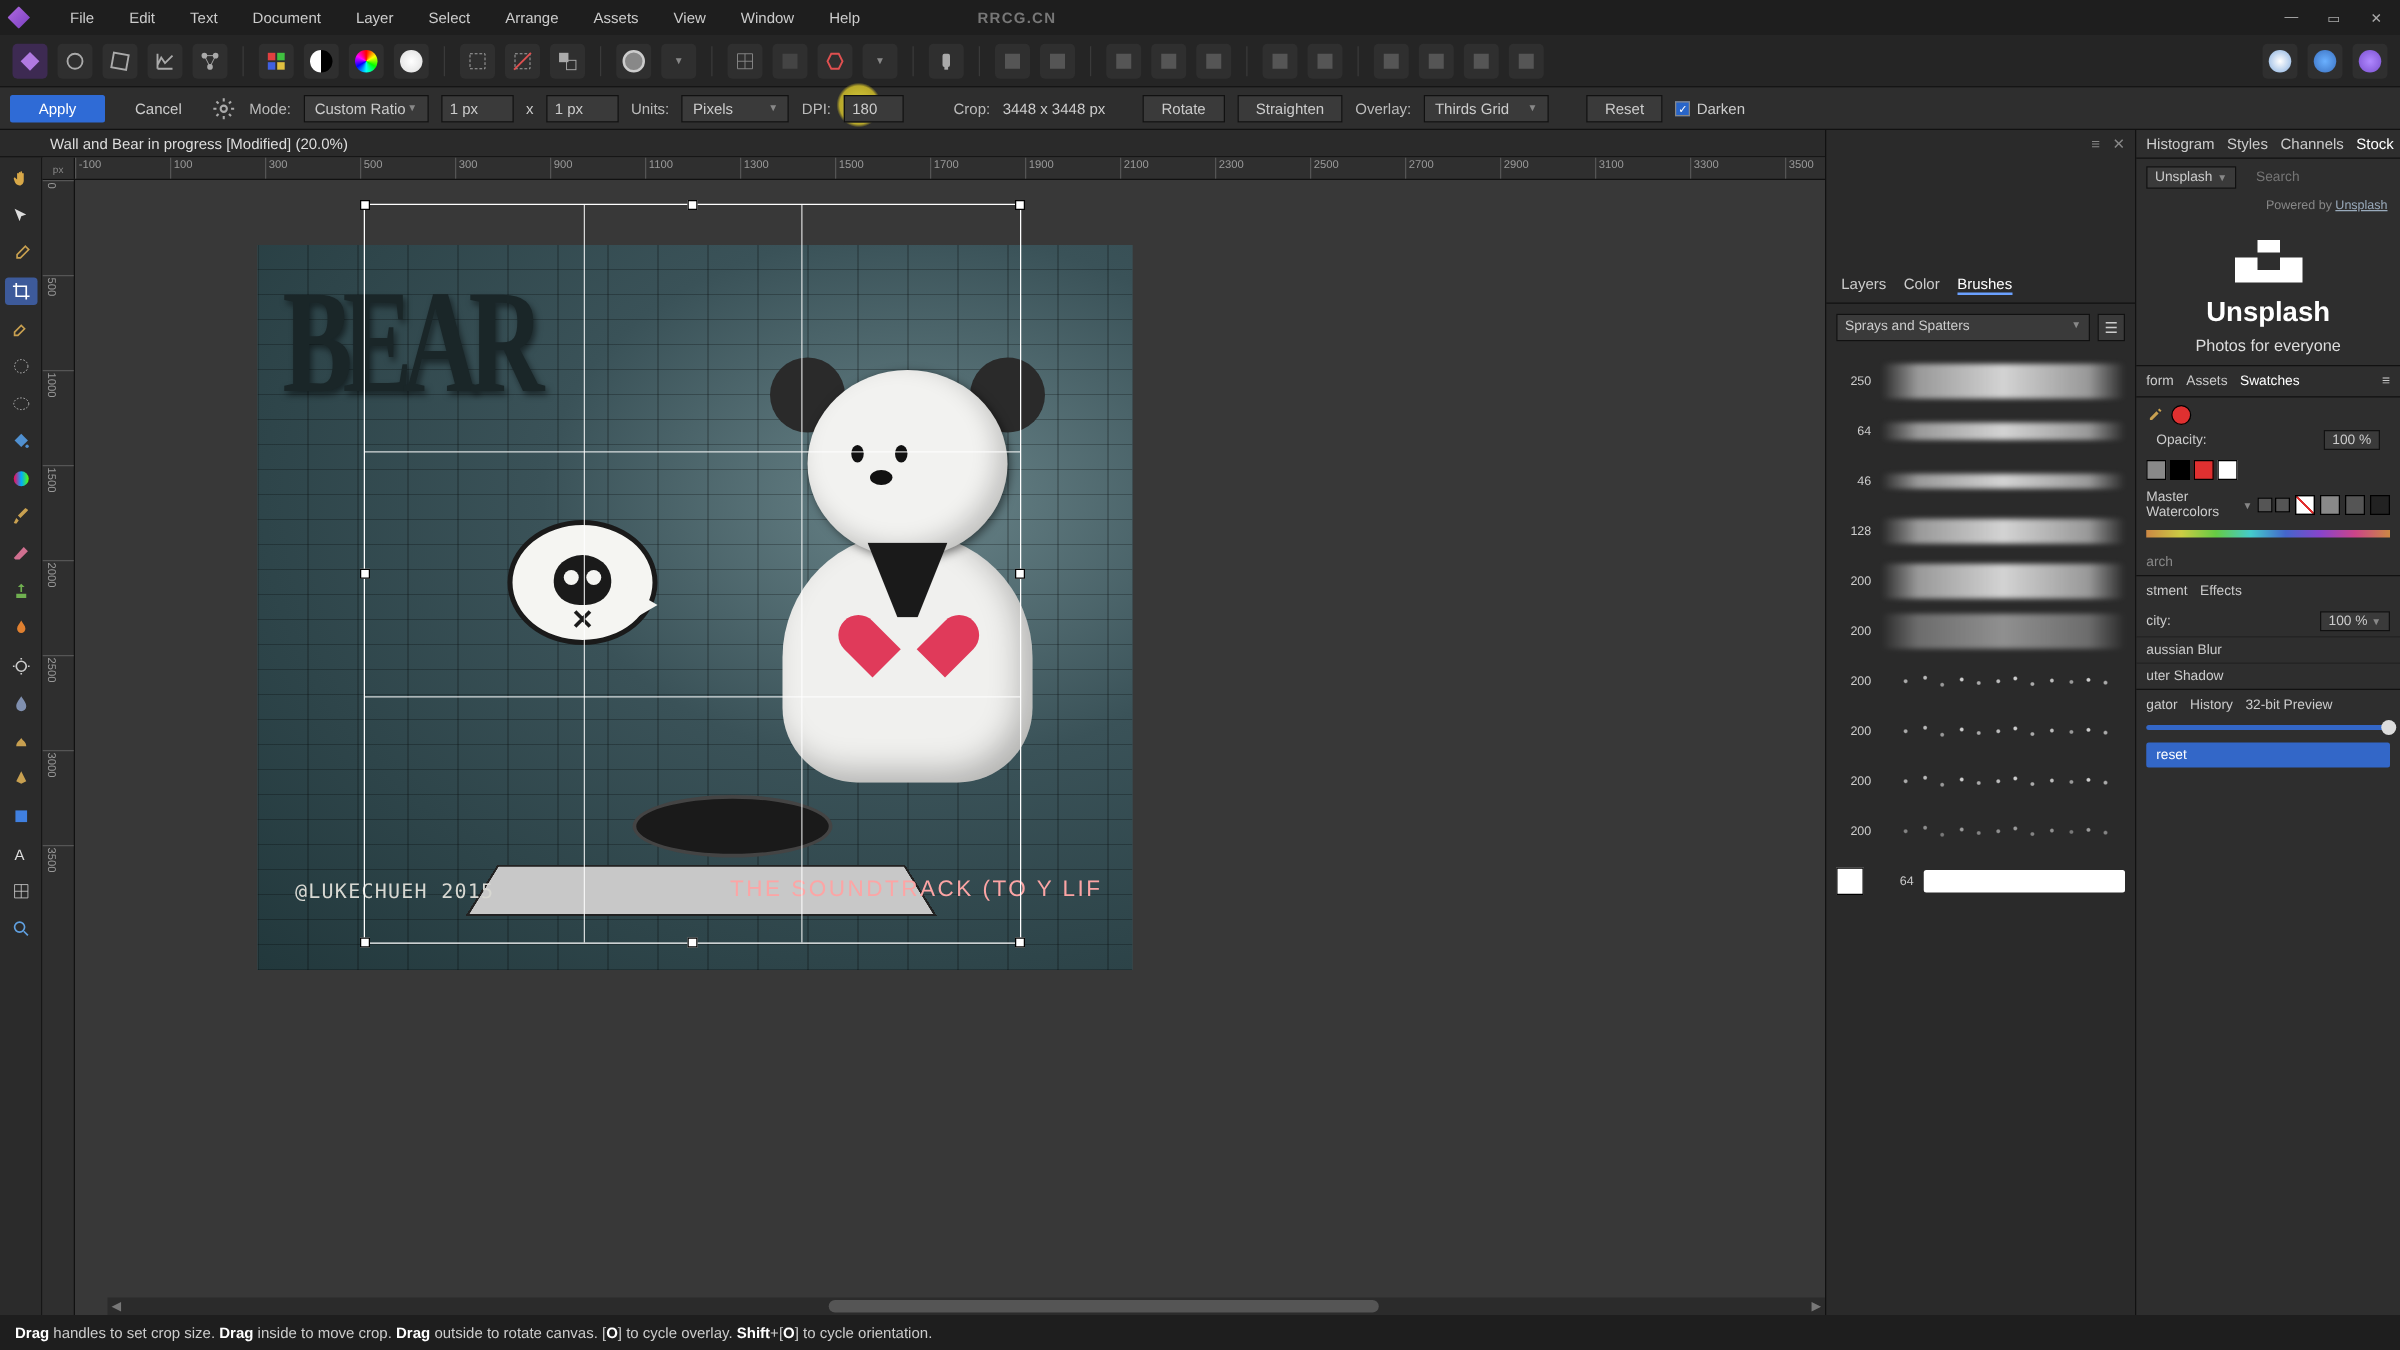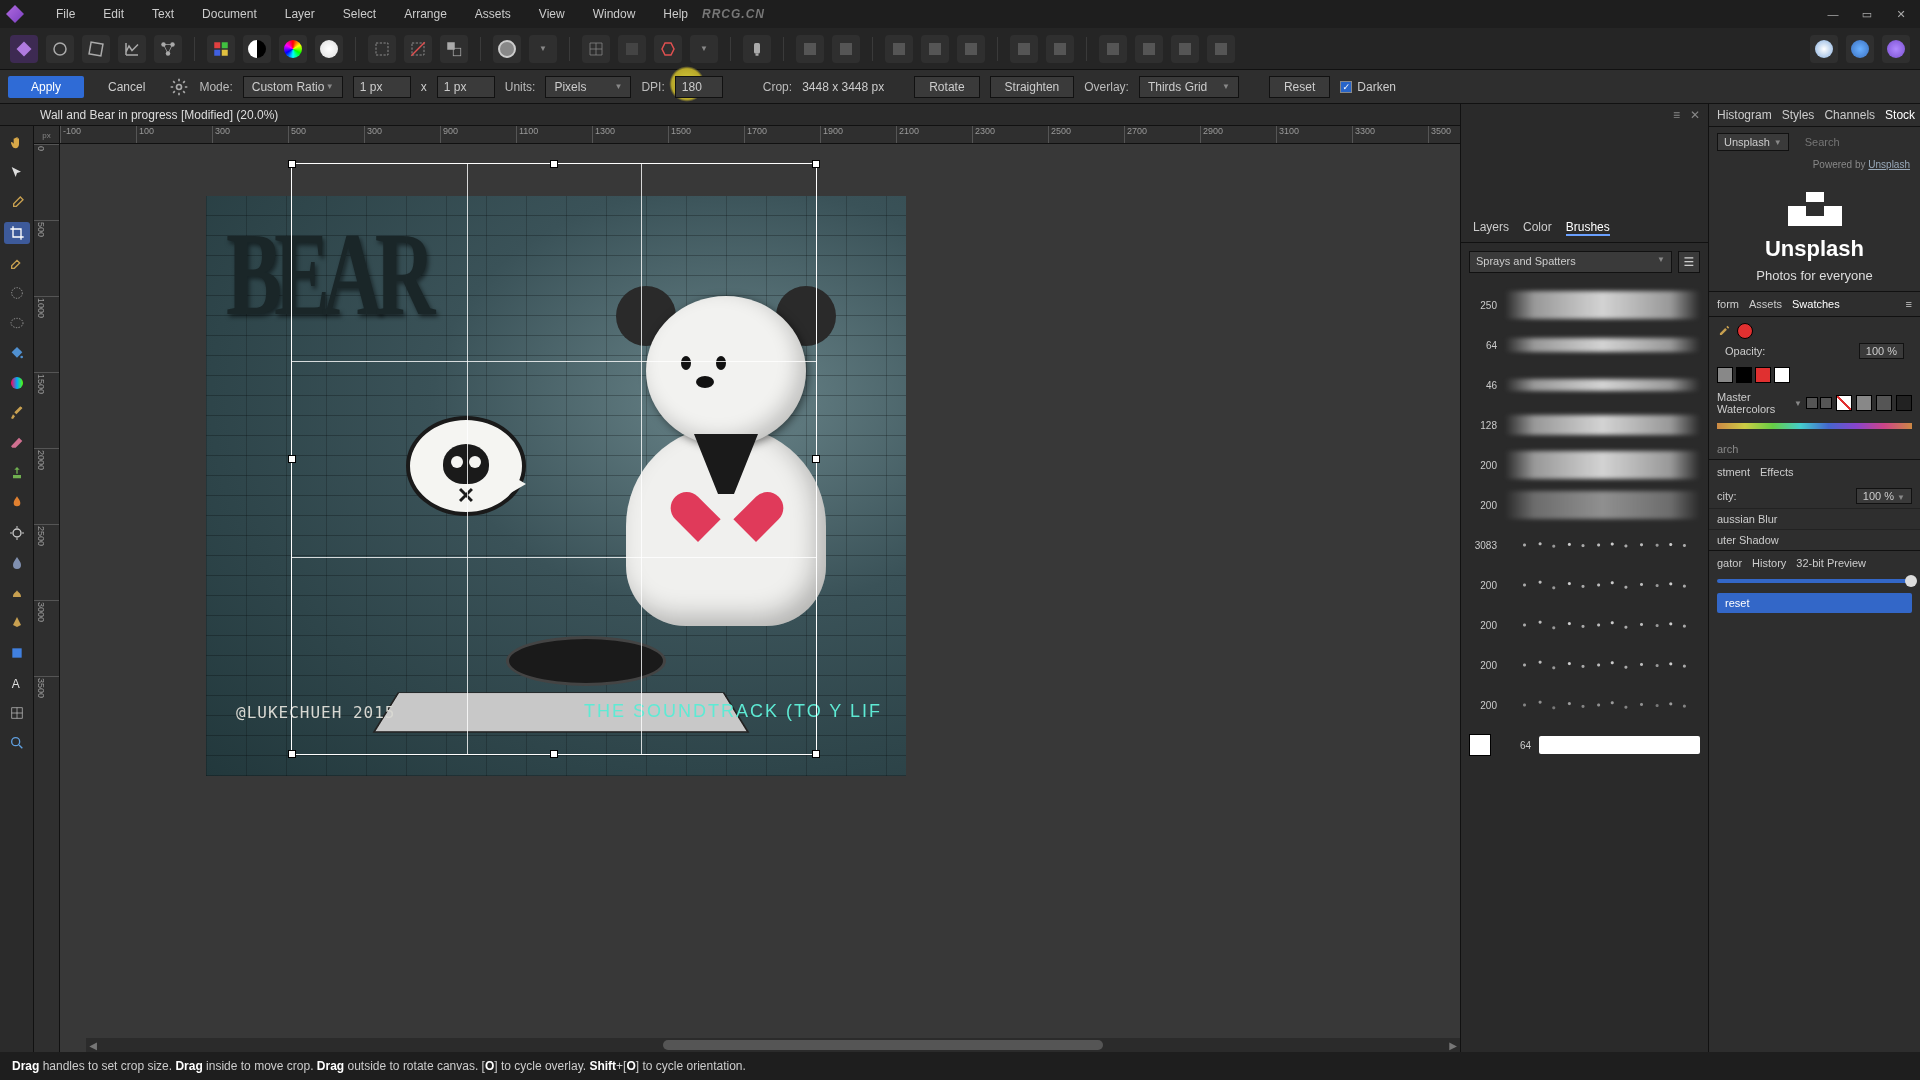--- a/index.html
+++ b/index.html
@@ -3,21 +3,21 @@
 <meta charset="utf-8">
 <style>
 * { margin: 0; padding: 0; box-sizing: border-box; font-family: "Segoe UI", Arial, sans-serif; user-select: none; }
 html, body { width: 1920px; height: 1080px; overflow: hidden; background: #2a2a2a; color: #ccc; font-size: 12px; }
 
 
 .titlebar { height: 28px; background: #1e1e1e; display: flex; align-items: center; padding: 0 6px; }
 .titlebar .logo { width: 18px; height: 18px; background: linear-gradient(135deg,#b06ae0,#7a3fc0); margin-right: 18px; clip-path: polygon(50% 0,100% 50%,50% 100%,0 50%); }
 .titlebar .menu { display: flex; gap: 0; }
 .titlebar .menu span { padding: 6px 14px; cursor: pointer; }
-.titlebar .brand { color: #777; font-weight: bold; letter-spacing: 1px; font-style: italic; }
+.titlebar .brand { margin-left: 80px; color: #777; font-weight: bold; letter-spacing: 1px; }
 .titlebar .winbtns { margin-left: auto; display: flex; gap: 8px; }
 .titlebar .winbtns span { width: 26px; height: 20px; display: flex; align-items: center; justify-content: center; font-size: 11px; color: #aaa; }
 
 
 .persona { height: 42px; background: #252525; display: flex; align-items: center; padding: 0 10px; gap: 8px; border-bottom: 1px solid #111; }
 .persona .pbtn { width: 28px; height: 28px; border-radius: 4px; display: flex; align-items: center; justify-content: center; background: #2f2f2f; }
 .persona .pbtn.active { background: #3d2a52; }
 .persona .sep { width: 1px; height: 24px; background: #3a3a3a; margin: 0 4px; }
 .persona .right { margin-left: auto; display: flex; gap: 8px; }
 .persona .circle { width: 18px; height: 18px; border-radius: 50%; }
@@ -81,21 +81,21 @@
 .bubble { position:absolute; left:200px; top:220px; width:120px; height:100px; background:#f5f5f2; border-radius:50%; border:4px solid #1a1a1a; }
 .bubble::after { content:""; position:absolute; right:-18px; top:50px; width:0; height:0; border:14px solid transparent; border-left:24px solid #f5f5f2; }
 .skull { position:absolute; left:50%; top:50%; transform:translate(-50%,-55%); width:46px; height:40px; background:#1a1a1a; border-radius:50% 50% 45% 45%; }
 .skull::before, .skull::after { content:""; position:absolute; width:12px; height:12px; background:#f5f5f2; border-radius:50%; top:12px; }
 .skull::before{ left:8px; } .skull::after{ right:8px; }
 .bones { position:absolute; left:50%; top:68%; transform:translateX(-50%); font-size:22px; color:#1a1a1a; font-weight:bold; }
 .turntable { position:absolute; left:180px; bottom:30px; width:350px; height:120px; }
 .tt-base { position:absolute; inset:auto 0 0 0; height:70px; background:#c8c8c8; transform: perspective(400px) rotateX(55deg); border:2px solid #222; }
 .tt-disc { position:absolute; left:120px; top:10px; width:160px; height:50px; background:#1a1a1a; border-radius:50%; border:3px solid #444; }
 .credit { position:absolute; left:30px; bottom:54px; font-family:monospace; font-size:16px; color:#d8d8d2; letter-spacing:1px; }
-.sound { position:absolute; right:24px; bottom:54px; font-family:"Arial Black",sans-serif; font-size:18px; color:#5eead4; letter-spacing:2px; }
+.sound { position:absolute; right:24px; bottom:54px; font-family:"Arial Black",sans-serif; font-size:18px; color:#fca5a5; letter-spacing:2px; }
 
 
 .cropbox { position:absolute; left:232px; top:20px; width:524px; height:590px; outline:1px solid #fff; }
 .cropbox .third-v { position:absolute; top:0; bottom:0; width:1px; background:rgba(255,255,255,0.8); }
 .cropbox .third-h { position:absolute; left:0; right:0; height:1px; background:rgba(255,255,255,0.8); }
 .cropbox .h1{ left:33.33%; } .cropbox .h2{ left:66.66%; }
 .cropbox .v1{ top:33.33%; } .cropbox .v2{ top:66.66%; }
 .cropbox .handle { position:absolute; width:8px; height:8px; background:#fff; border:1px solid #000; }
 .cropbox .tl{left:-4px;top:-4px;} .cropbox .tm{left:50%;margin-left:-4px;top:-4px;} .cropbox .tr{right:-4px;top:-4px;}
 .cropbox .ml{left:-4px;top:50%;margin-top:-4px;} .cropbox .mr{right:-4px;top:50%;margin-top:-4px;}
@@ -647,24 +647,20 @@
         </div>
       <div class="brow">
           <div class="bnum">200</div>
           <div class="bprev stroke-soft"></div>
         </div>
       <div class="brow">
           <div class="bnum">200</div>
           <div class="bprev stroke-soft" style="opacity:0.6;"></div>
         </div>
       <div class="brow">
-          <div class="bnum">3083</div>
-          <div class="bprev stroke-spatter" style="height:12px;"></div>
-        </div>
-      <div class="brow">
           <div class="bnum">200</div>
           <div class="bprev stroke-spatter"></div>
         </div>
       <div class="brow">
           <div class="bnum">200</div>
           <div class="bprev stroke-spatter"></div>
         </div>
       <div class="brow">
           <div class="bnum">200</div>
           <div class="bprev stroke-spatter"></div>

